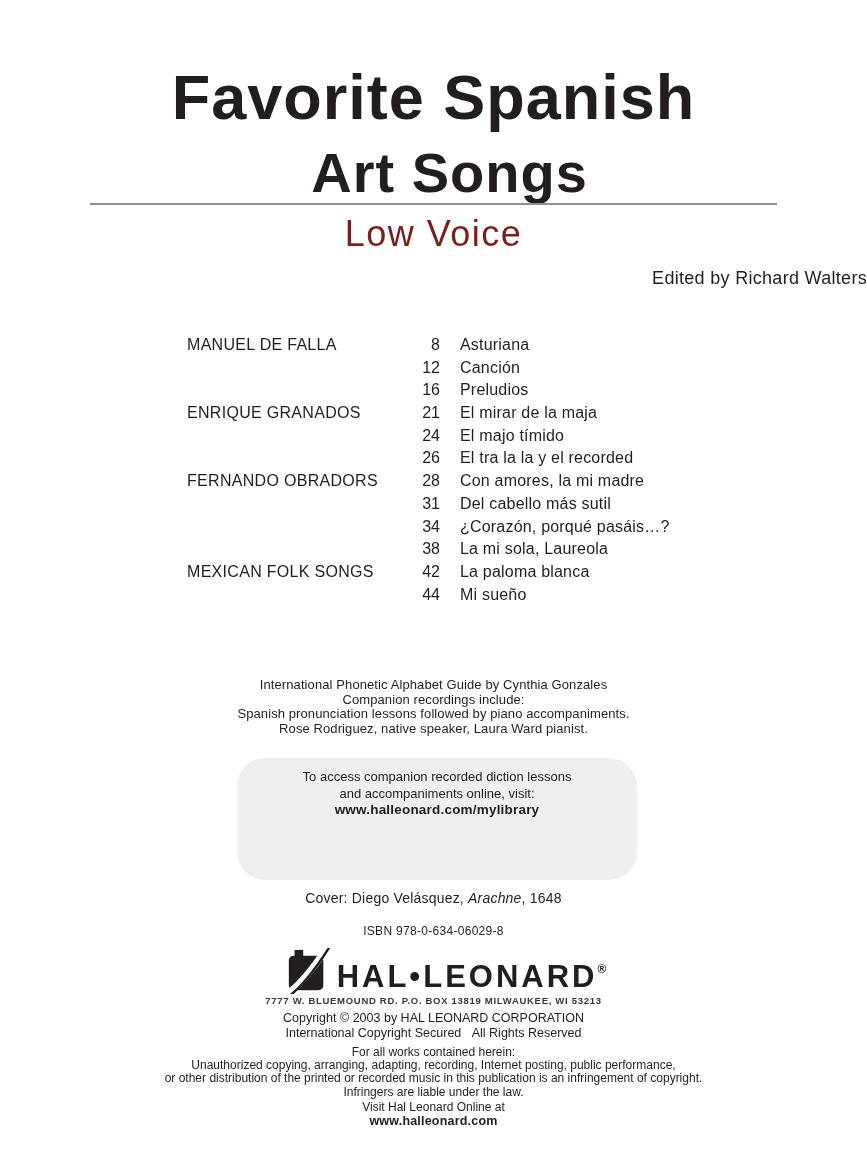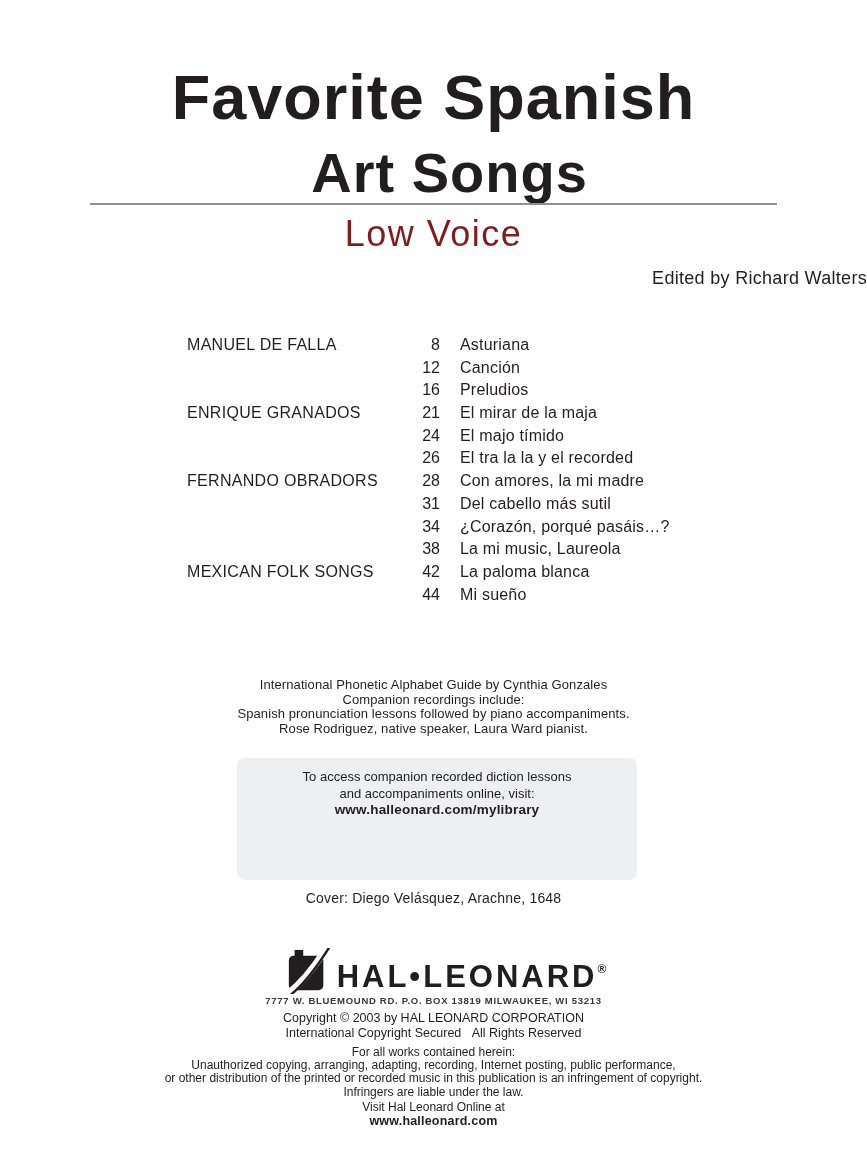--- a/index.html
+++ b/index.html
@@ -36,27 +36,27 @@
   .toc-row{display:flex;align-items:baseline;height:22.7px;}
   .toc-composer{width:223px;font-size:16px;letter-spacing:0.3px;white-space:nowrap;}
   .toc-page{width:30px;text-align:right;font-size:16px;}
   .toc-title{margin-left:20px;font-size:16px;letter-spacing:0.2px;white-space:nowrap;}
   .credits{
     top:678px;
     font-size:13px;line-height:14.7px;letter-spacing:0.1px;
   }
   .access-box{
     position:absolute;left:237px;top:758px;width:400px;height:122px;
-    background:#eeeff0;border-radius:8px;
+    background:#eeeff0;border-radius:28px;
     text-align:center;padding-top:11px;box-sizing:border-box;
     font-size:13px;line-height:16.5px;
   }
   .access-url{font-weight:bold;font-size:13.5px;letter-spacing:0.2px;}
   .cover-credit{top:890px;font-size:14px;letter-spacing:0.2px;}
-  .cover-credit .italic{}
+  .cover-credit .italic{font-style:italic;}
   .isbn{top:924px;font-size:12px;letter-spacing:0.3px;}
   .logo-row{
     top:948px;
     display:flex;justify-content:center;align-items:flex-end;padding-left:12px;
   }
   .logo-mark{width:46px;height:46px;margin-right:6px;}
   .wordmark{
     font-size:31px;font-weight:bold;letter-spacing:3px;line-height:1;
     padding-bottom:2px;white-space:nowrap;
   }
@@ -125,21 +125,21 @@
         <div class="toc-title">Del cabello más sutil</div>
       </div>
       <div class="toc-row">
         <div class="toc-composer"></div>
         <div class="toc-page">34</div>
         <div class="toc-title">¿Corazón, porqué pasáis…?</div>
       </div>
       <div class="toc-row">
         <div class="toc-composer"></div>
         <div class="toc-page">38</div>
-        <div class="toc-title">La mi music, Laureola</div>
+        <div class="toc-title">La mi sola, Laureola</div>
       </div>
       <div class="toc-row">
         <div class="toc-composer">MEXICAN FOLK SONGS</div>
         <div class="toc-page">42</div>
         <div class="toc-title">La paloma blanca</div>
       </div>
       <div class="toc-row">
         <div class="toc-composer"></div>
         <div class="toc-page">44</div>
         <div class="toc-title">Mi sueño</div>
@@ -154,20 +154,21 @@
     </div>
 
   <div class="access-box">
     <div>To access companion recorded diction lessons</div>
     <div>and accompaniments online, visit:</div>
     <div class="access-url">www.halleonard.com/mylibrary</div>
   </div>
 
   <div class="cover-credit centered"><span>Cover: Diego Velásquez, </span><span class="italic">Arachne</span><span>, 1648</span></div>
 
+  <div class="isbn centered">ISBN 978-0-634-06029-8</div>
 
   <div class="logo-row centered">
     <svg class="logo-mark" viewBox="0 0 48 48" xmlns="http://www.w3.org/2000/svg">
       <rect x="4" y="8" width="36" height="36" rx="5" fill="#221e1f"></rect>
       <path d="M0 50 C 14 40, 28 24, 42 2" stroke="#ffffff" stroke-width="7" fill="none"></path>
       <path d="M2 52 C 16 42, 32 22, 47 -2" stroke="#221e1f" stroke-width="2.5" fill="none"></path>
       <rect x="10" y="2" width="9" height="10" fill="#221e1f"></rect>
     </svg>
     <div class="wordmark"><span>HAL•LEONARD</span><sup>®</sup></div>
   </div>

